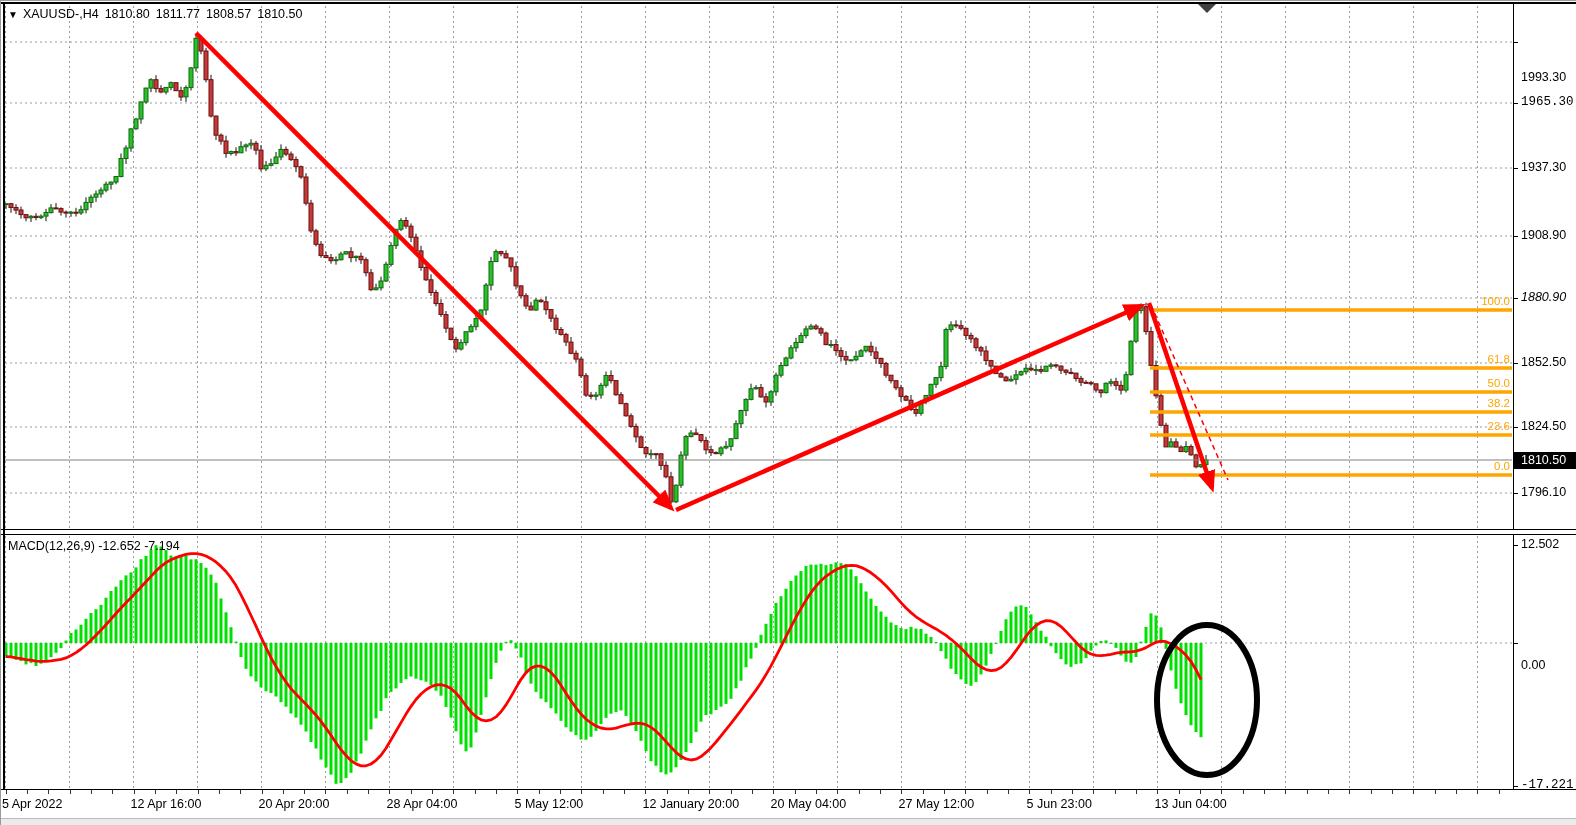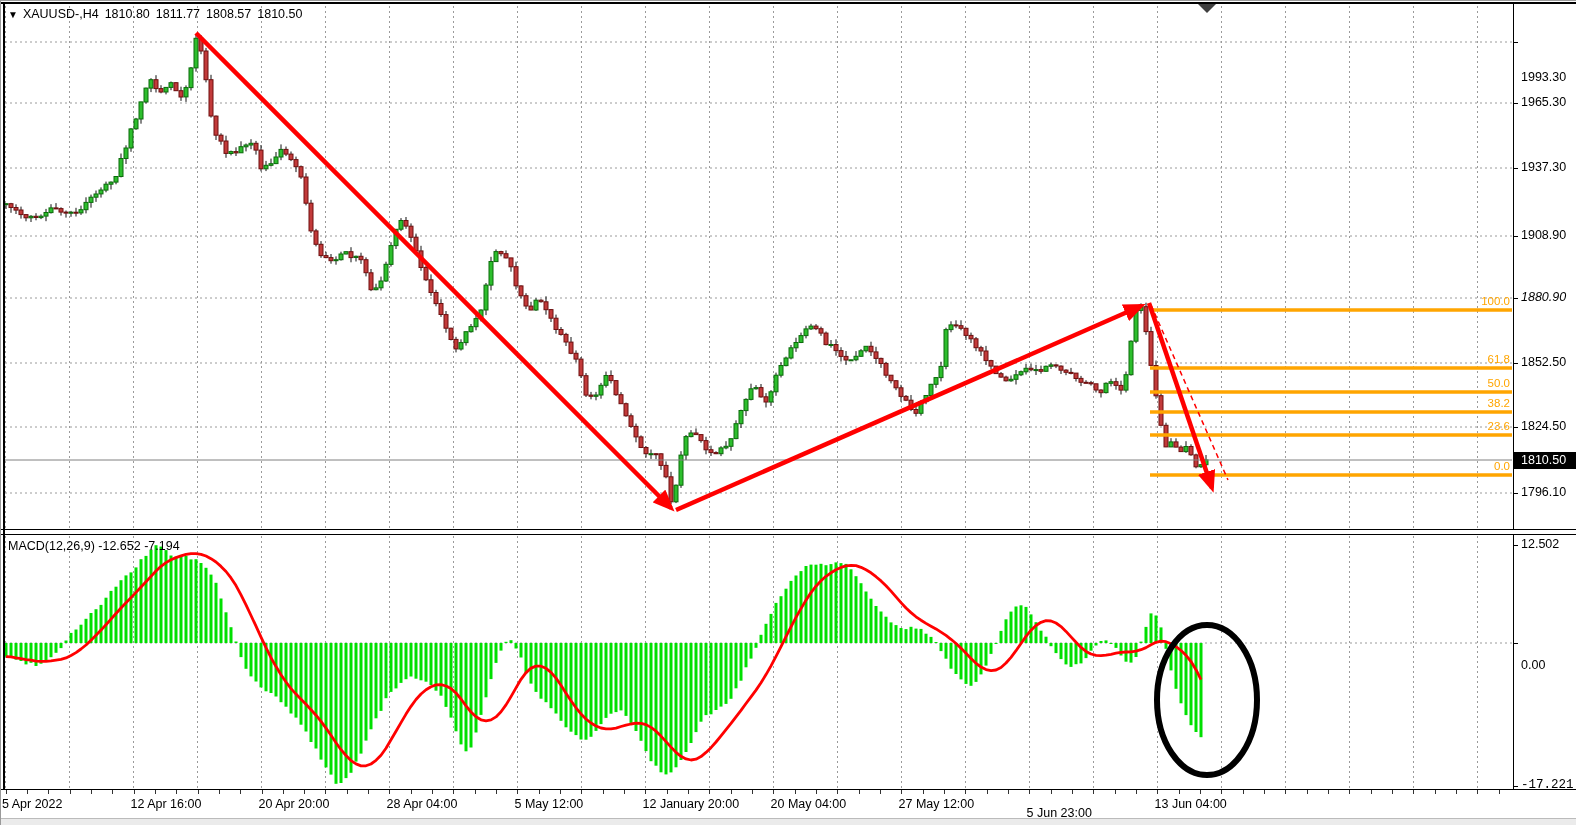--- a/index.html
+++ b/index.html
@@ -848,21 +848,21 @@
   <div id="splitter"></div>
   <div id="macd-bottom-border"></div>
   <div id="top-border-outer"></div>
   <div id="top-border"></div>
   <div id="left-border-outer"></div>
   <div id="left-border"></div>
 
   <div id="labels-layer">
       <div class="price-tick-label" style="top: 34px; margin-top: 36px;">1993.30</div>
       <div class="axis-tick" style="top: 42px;"></div>
-      <div class="price-tick-label" style="top: 95px;">1965.30</div>
+      <div class="price-tick-label" style="top: 95px; font-family: Liberation Mono, monospace;">1965.30</div>
       <div class="axis-tick" style="top: 103px;"></div>
       <div class="price-tick-label" style="top: 160px;">1937.30</div>
       <div class="axis-tick" style="top: 168px;"></div>
       <div class="price-tick-label" style="top: 228px;">1908.90</div>
       <div class="axis-tick" style="top: 236px;"></div>
       <div class="price-tick-label" style="top: 290px; font-style: italic;">1880.90</div>
       <div class="axis-tick" style="top: 298px;"></div>
       <div class="price-tick-label" style="top: 355px;">1852.50</div>
       <div class="axis-tick" style="top: 363px;"></div>
       <div class="price-tick-label" style="top: 419px;">1824.50</div>
@@ -882,21 +882,21 @@
       <div class="fib-label" style="top: 420px;">23.6</div>
       <div class="fib-label" style="top: 460px;">0.0</div>
       <div class="time-label" style="left: 2px;">5 Apr 2022</div>
       <div class="time-label" style="left: 130.5px;">12 Apr 16:00</div>
       <div class="time-label" style="left: 258.5px;">20 Apr 20:00</div>
       <div class="time-label" style="left: 386.5px;">28 Apr 04:00</div>
       <div class="time-label" style="left: 514.5px;">5 May 12:00</div>
       <div class="time-label" style="left: 642.5px;">12 January 20:00</div>
       <div class="time-label" style="left: 770.5px;">20 May 04:00</div>
       <div class="time-label" style="left: 898.5px;">27 May 12:00</div>
-      <div class="time-label" style="left: 1026.5px; margin-top: 9px;">5 Jun 23:00</div>
+      <div class="time-label" style="left: 1026.5px;">5 Jun 23:00</div>
       <div class="time-label" style="left: 1154.5px;">13 Jun 04:00</div>
       <div class="time-tick" style="left: 5.5px;"></div>
       <div class="time-tick" style="left: 26.8px;"></div>
       <div class="time-tick" style="left: 48.2px;"></div>
       <div class="time-tick" style="left: 69.5px;"></div>
       <div class="time-tick" style="left: 90.8px;"></div>
       <div class="time-tick" style="left: 112.1px;"></div>
       <div class="time-tick" style="left: 133.5px;"></div>
       <div class="time-tick" style="left: 154.8px;"></div>
       <div class="time-tick" style="left: 176.1px;"></div>

